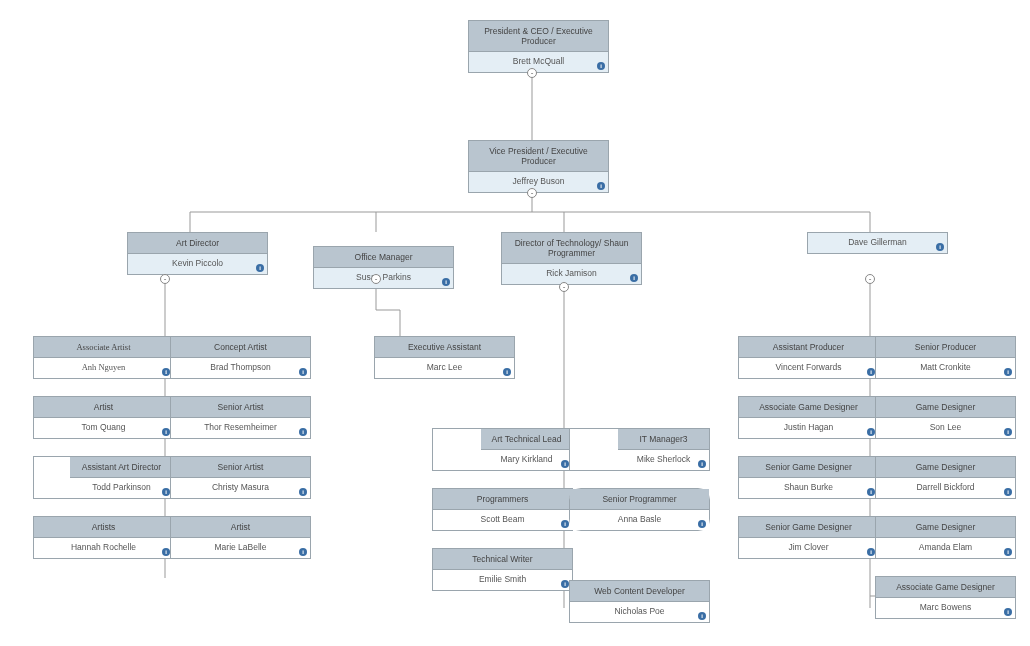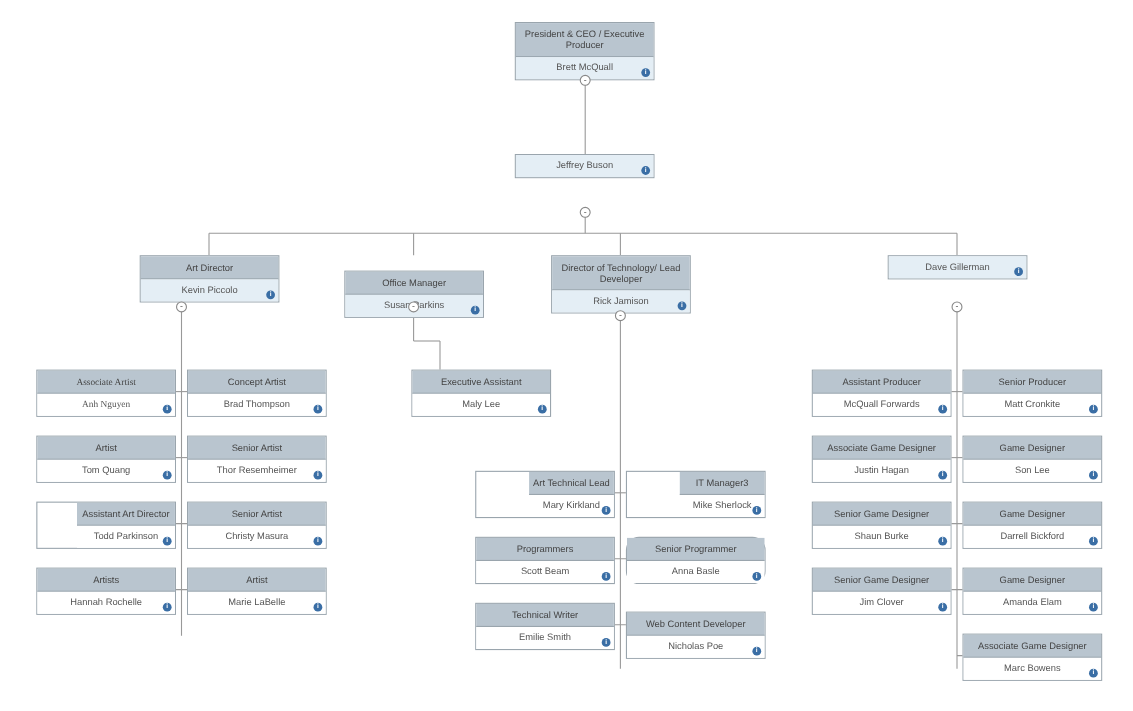--- a/index.html
+++ b/index.html
@@ -7,21 +7,21 @@
     font-family: Arial, sans-serif;
     font-size: 9px;
     background: #ffffff;
     width: 1030px;
     height: 646px;
     position: relative;
     color: #555;
   }
   .node {
     position: absolute;
-    width: 127px;
+    width: 141px;
     border: 1px solid #9aa5ad;
     background: #fff;
   }
   .node-title {
     background: #b9c5cf;
     text-align: center;
     padding: 5px 2px;
     font-size: 8.5px;
     color: #444;
     border-bottom: 1px solid #9aa5ad;
@@ -126,38 +126,39 @@
   <line x1="870" y1="596" x2="876" y2="596"></line>
 </svg>
 
 <div class="node" style="left:468px; top:20px;">
   <div class="node-title tall">President &amp; CEO / Executive Producer</div>
   <div class="node-name"><span>Brett McQuall</span><span class="info-icon">i</span></div>
 </div>
 <div class="collapse-btn" style="left:527px; top:68px;">-</div>
 
 <div class="node" style="left:468px; top:140px;">
+  <div class="node-title tall">Vice President / Executive Producer</div>
   <div class="node-name"><span>Jeffrey Buson</span><span class="info-icon">i</span></div>
 </div>
 <div class="collapse-btn" style="left:527px; top:188px;">-</div>
 
 <div class="node" style="left:127px; top:232px;">
   <div class="node-title">Art Director</div>
   <div class="node-name"><span>Kevin Piccolo</span><span class="info-icon">i</span></div>
 </div>
 <div class="collapse-btn" style="left:160px; top:274px;">-</div>
 
 <div class="node" style="left:313px; top:232px;margin-top:14px;">
   <div class="node-title">Office Manager</div>
   <div class="node-name"><span>Susan Parkins</span><span class="info-icon">i</span></div>
 </div>
 <div class="collapse-btn" style="left:371px; top:274px;">-</div>
 
 <div class="node" style="left:501px; top:232px;">
-  <div class="node-title tall">Director of Technology/ Lead Developer</div>
+  <div class="node-title tall">Director of Technology/ Shaun Programmer</div>
   <div class="node-name"><span>Rick Jamison</span><span class="info-icon">i</span></div>
 </div>
 <div class="collapse-btn" style="left:559px; top:282px;">-</div>
 
 <div class="node" style="left:807px; top:232px;">
   <div class="node-name"><span>Dave Gillerman</span><span class="info-icon">i</span></div>
 </div>
 <div class="collapse-btn" style="left:865px; top:274px;">-</div>
 
 <div class="node plain" style="left:33px; top:336px;font-family:Liberation Serif, serif;">
@@ -188,21 +189,21 @@
     <div class="node-title">Artists</div>
     <div class="node-name"><span>Hannah Rochelle</span><span class="info-icon">i</span></div>
   </div>
 <div class="node plain" style="left:170px; top:516px;">
     <div class="node-title">Artist</div>
     <div class="node-name"><span>Marie LaBelle</span><span class="info-icon">i</span></div>
   </div>
 
 <div class="node plain" style="left:374px; top:336px;">
     <div class="node-title">Executive Assistant</div>
-    <div class="node-name"><span>Maly Lee</span><span class="info-icon">i</span></div>
+    <div class="node-name"><span>Marc Lee</span><span class="info-icon">i</span></div>
   </div>
 
 <div class="node plain" style="left:432px; top:428px;padding-left:48px;">
     <div class="node-title">Art Technical Lead</div>
     <div class="node-name"><span>Mary Kirkland</span><span class="info-icon">i</span></div>
   </div>
 <div class="node plain" style="left:569px; top:428px;padding-left:48px;">
     <div class="node-title">IT Manager3</div>
     <div class="node-name"><span>Mike Sherlock</span><span class="info-icon">i</span></div>
   </div>
@@ -211,28 +212,28 @@
     <div class="node-name"><span>Scott Beam</span><span class="info-icon">i</span></div>
   </div>
 <div class="node plain" style="left:569px; top:488px;border-radius:12px;">
     <div class="node-title">Senior Programmer</div>
     <div class="node-name"><span>Anna Basle</span><span class="info-icon">i</span></div>
   </div>
 <div class="node plain" style="left:432px; top:548px;">
     <div class="node-title">Technical Writer</div>
     <div class="node-name"><span>Emilie Smith</span><span class="info-icon">i</span></div>
   </div>
-<div class="node plain" style="left:569px; top:556px;">
+<div class="node plain" style="left:569px; top:580px;">
     <div class="node-title">Web Content Developer</div>
     <div class="node-name"><span>Nicholas Poe</span><span class="info-icon">i</span></div>
   </div>
 
 <div class="node plain" style="left:738px; top:336px;">
     <div class="node-title">Assistant Producer</div>
-    <div class="node-name"><span>McQuall Forwards</span><span class="info-icon">i</span></div>
+    <div class="node-name"><span>Vincent Forwards</span><span class="info-icon">i</span></div>
   </div>
 <div class="node plain" style="left:875px; top:336px;">
     <div class="node-title">Senior Producer</div>
     <div class="node-name"><span>Matt Cronkite</span><span class="info-icon">i</span></div>
   </div>
 <div class="node plain" style="left:738px; top:396px;">
     <div class="node-title">Associate Game Designer</div>
     <div class="node-name"><span>Justin Hagan</span><span class="info-icon">i</span></div>
   </div>
 <div class="node plain" style="left:875px; top:396px;">

